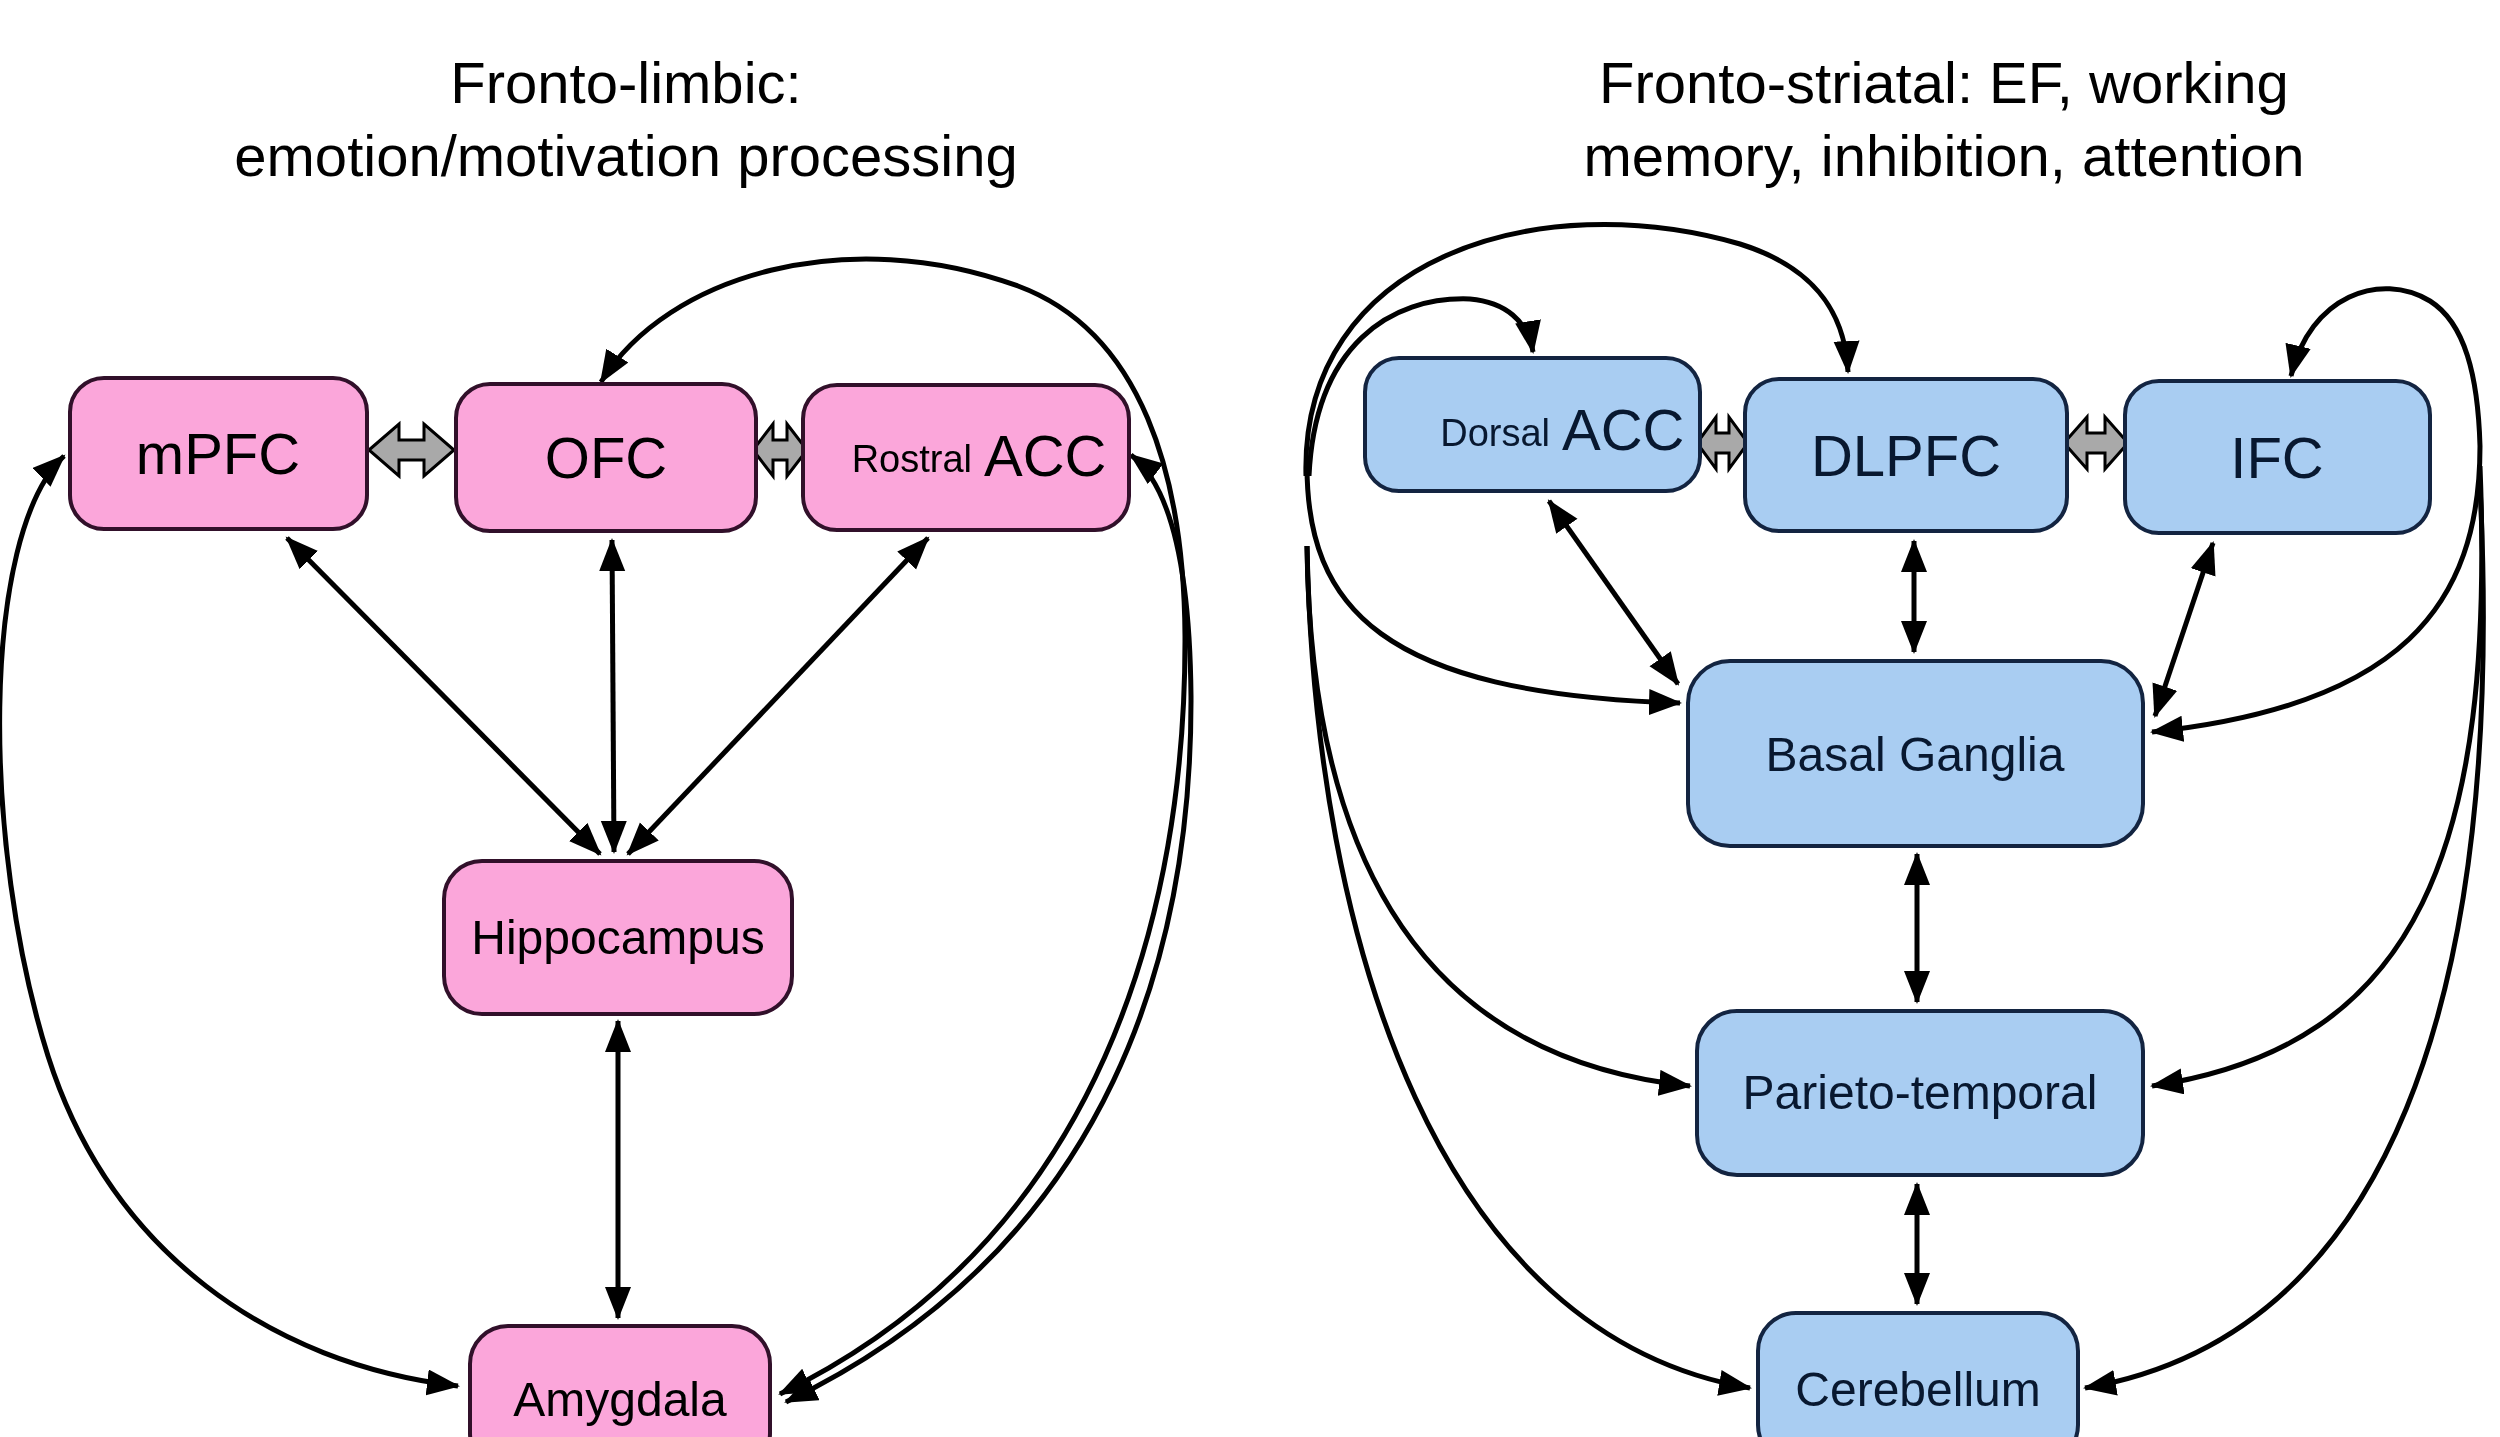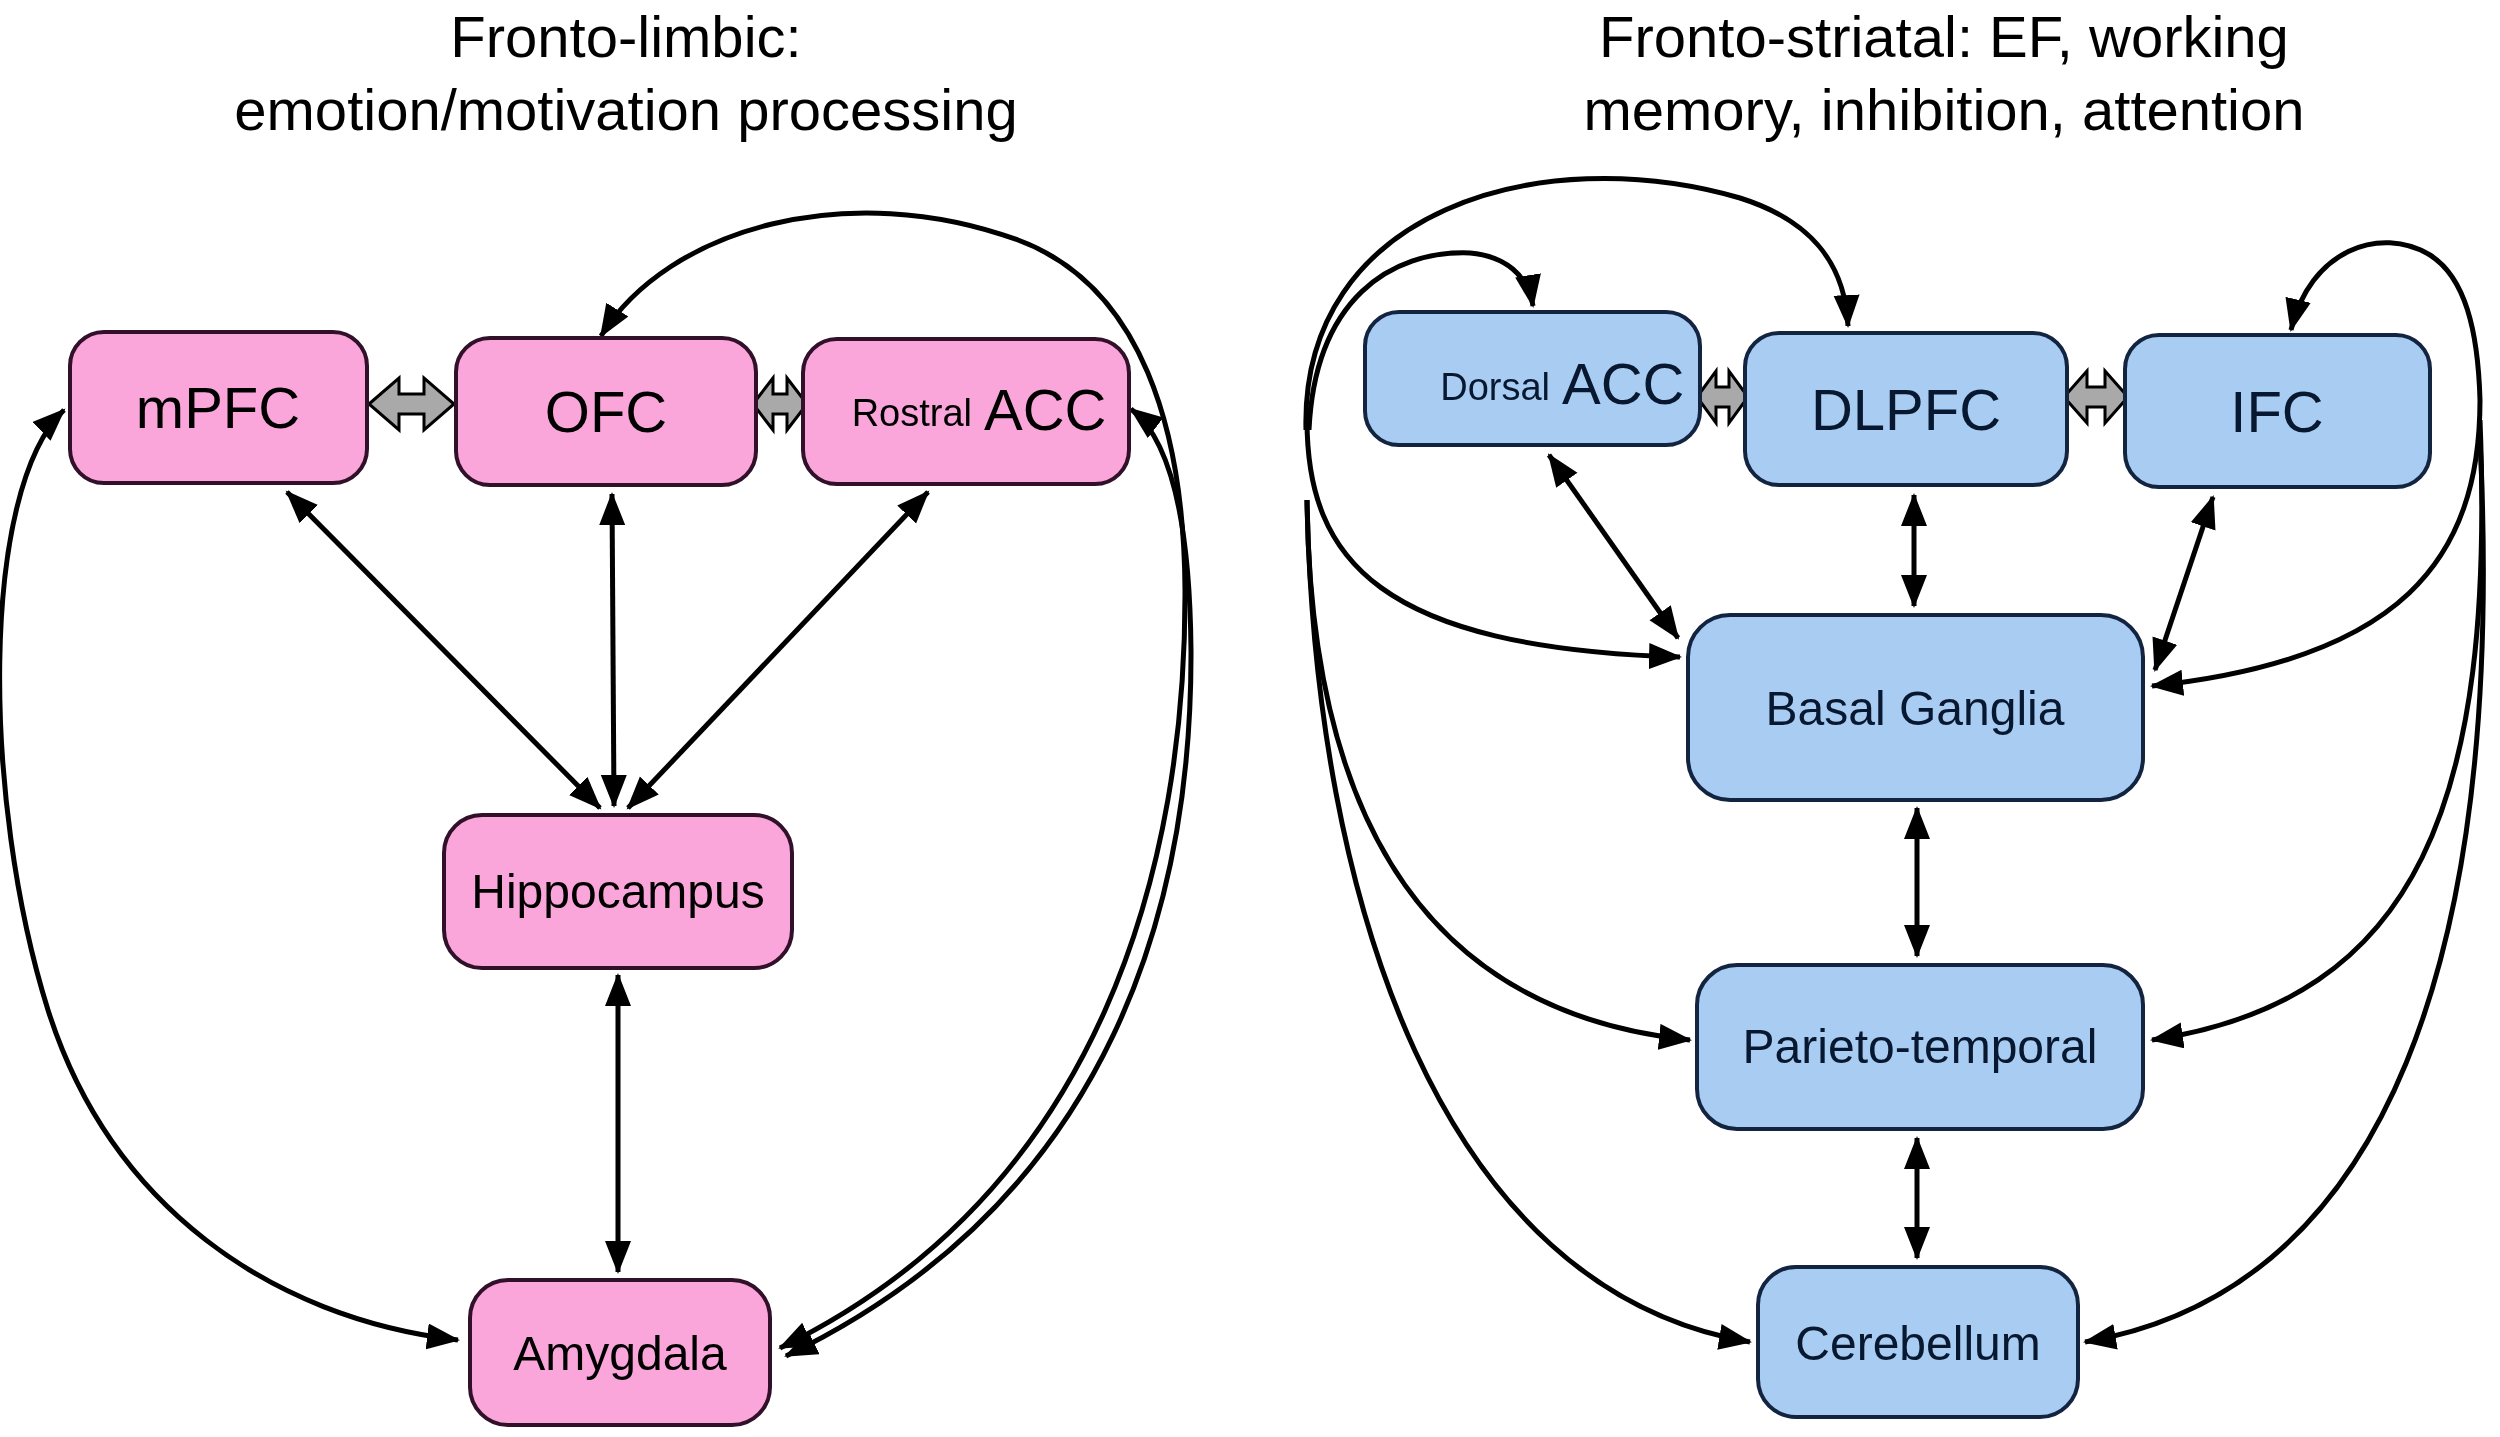--- a/index.html
+++ b/index.html
@@ -1,21 +1,21 @@
 <!DOCTYPE html>
 <html><head>
 <meta charset="utf-8">
 <style>
   html,body{margin:0;padding:0;}
   body{
     width:2500px;height:1437px;
     font-family:"Liberation Sans","DejaVu Sans",sans-serif;
     background:#ffffff;overflow:hidden;
   }
-  .stage{position:relative;width:2500px;height:1212px;}
+  .stage{position:relative;width:2500px;height:1212px;margin-top:46px;}
   svg{display:block;}
   text{font-family:"Liberation Sans","DejaVu Sans",sans-serif;}
   .node-label{font-size:48px;}
   .node-acronym{font-size:58px;}
   .node-prefix{font-size:38px;}
   .panel-title{font-size:58px;}
   .thin-edge{fill:none;stroke:#000;stroke-width:5;}
   .thick-edge{stroke:#000;stroke-width:3;}
 </style>
 </head>

